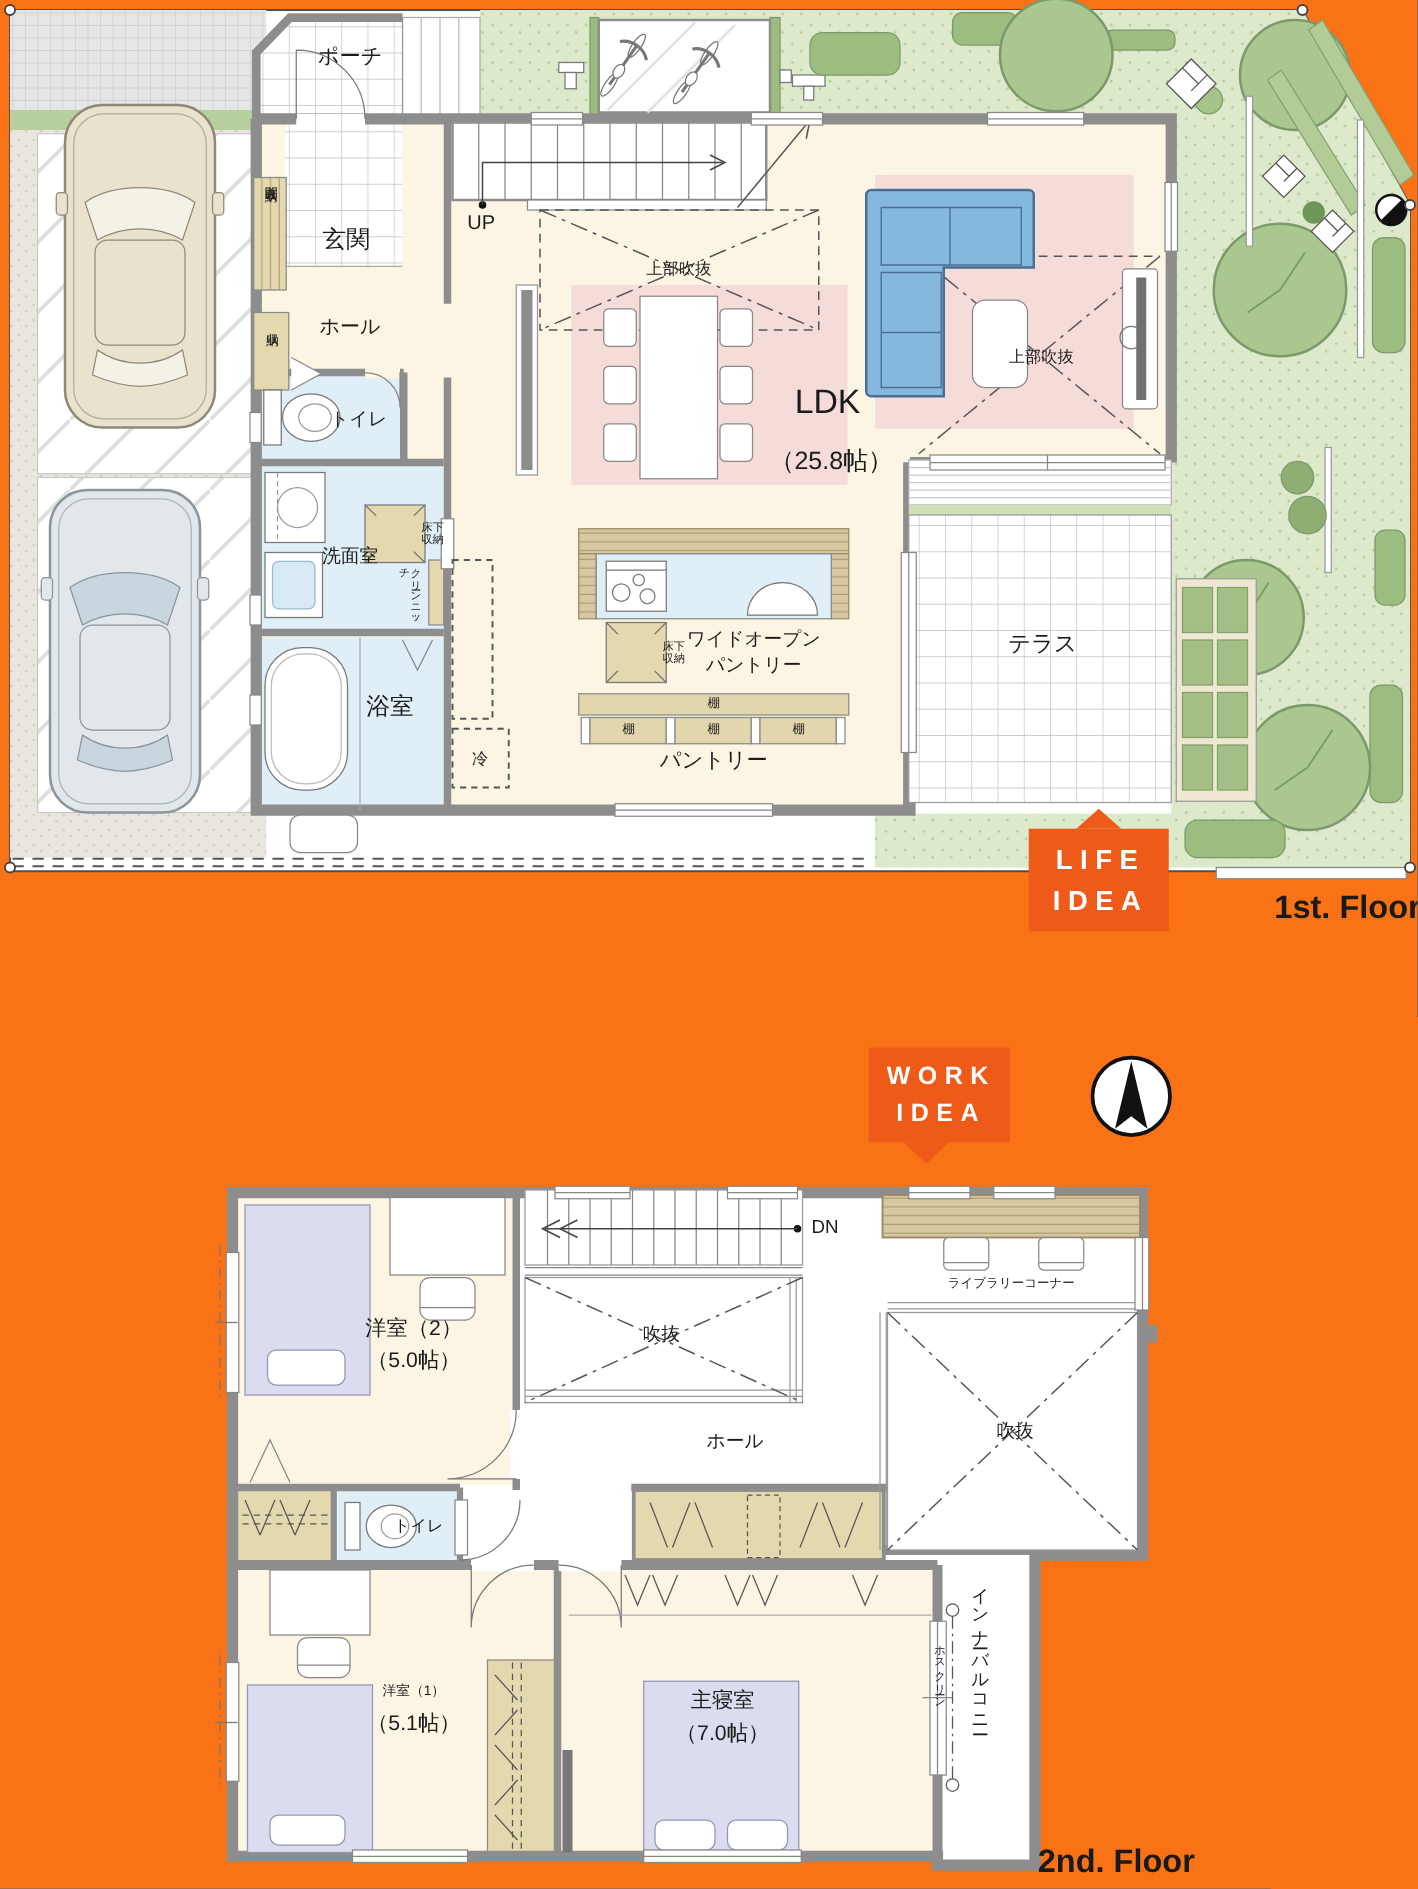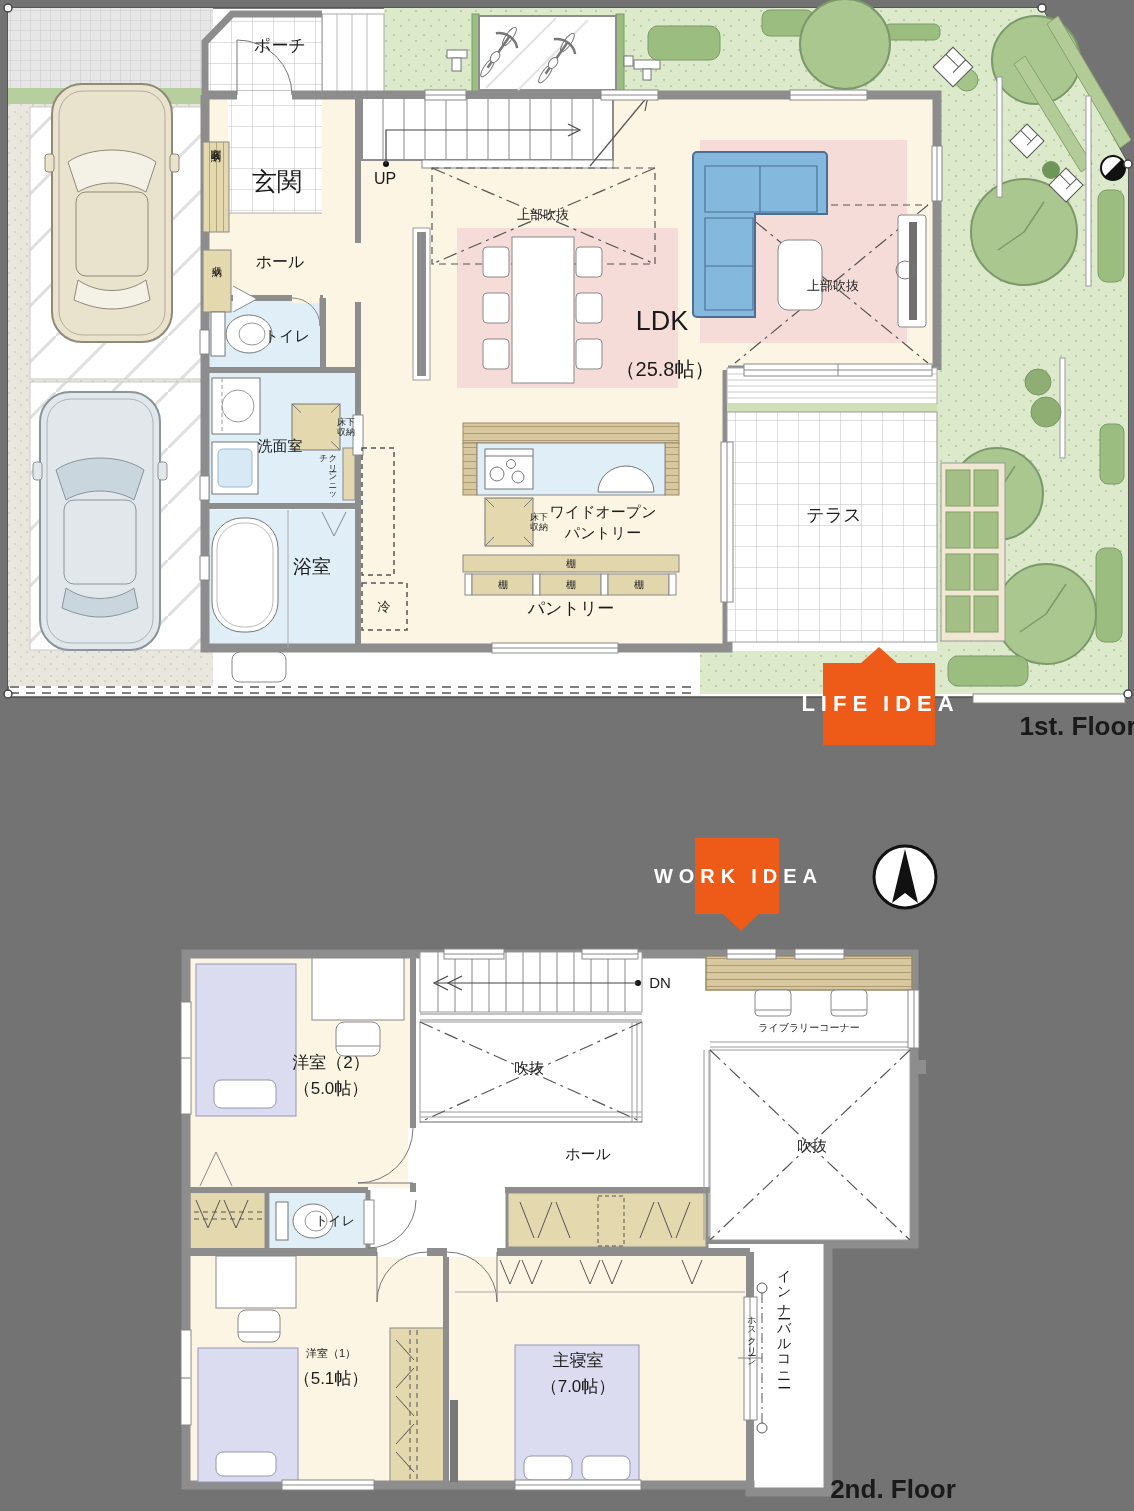--- a/index.html
+++ b/index.html
@@ -1,22 +1,22 @@
 <!DOCTYPE html>
 <html><head>
 <meta charset="utf-8">
 <style>
   html,body{margin:0;padding:0;background:#4a656d;}
-  .canvas{position:relative;width:1134px;height:1511px;background:#737373;overflow:hidden;
+  .canvas{position:relative;width:1134px;height:1511px;background:#f97316;overflow:hidden;
           font-family:"Liberation Sans","DejaVu Sans",sans-serif;color:#1b1b1b;}
   .canvas svg{position:absolute;left:0;top:0;}
   .lbl{position:absolute;transform:translate(-50%,-50%);white-space:nowrap;line-height:1.1;text-align:center;color:#1b1b1b;}
   .wrap{white-space:normal;line-height:1.15;margin-left:30px;}
   .vlbl{position:absolute;transform:translate(-50%,-50%);writing-mode:vertical-rl;letter-spacing:1px;line-height:1.1;color:#1b1b1b;}
-  .badge{position:absolute;background:#ee5a17;color:#fff;display:flex;flex-direction:row;align-items:center;
+  .badge{position:absolute;background:#ee5a17;color:#fff;display:flex;flex-direction:column;align-items:center;
          justify-content:center;font-weight:bold;letter-spacing:6px;gap:7px;}
   .badge span{display:block;text-indent:3px;}
   .tri{position:absolute;width:0;height:0;}
   .tri-up{border-left:18px solid transparent;border-right:18px solid transparent;border-bottom:16px solid #ee5a17;}
   .tri-down{border-left:18px solid transparent;border-right:18px solid transparent;border-top:17px solid #ee5a17;}
   .caption{position:absolute;transform:translate(-50%,-50%);font-size:26px;font-weight:600;color:#1a1a1a;white-space:nowrap;}
 </style>
 </head>
 <body>
 
@@ -519,21 +519,21 @@
   </g>
 </g>
 
 <g>
   <circle cx="905" cy="877" r="31" fill="#ffffff" stroke="#111" stroke-width="3"></circle>
   <polygon points="905,849 892,903 905,893 918,903" fill="#111"></polygon>
 </g>
 </svg>
 
 <div class="lbl" style="left:280px;top:46px;font-size:17px">ポーチ</div>
-<div class="lbl" style="left:277px;top:182px;font-size:25px">玄関</div>
+<div class="lbl" style="left:277px;top:193px;font-size:19px">玄関</div>
 <div class="vlbl" style="left:216px;top:187px;font-size:10px;height:92px">玄関収納</div>
 <div class="vlbl" style="left:217px;top:281px;font-size:10px;height:46px">収納</div>
 <div class="lbl" style="left:280px;top:262px;font-size:16px">ホール</div>
 <div class="lbl" style="left:287px;top:336px;font-size:15px">トイレ</div>
 <div class="lbl" style="left:280px;top:446px;font-size:15px">洗面室</div>
 <div class="lbl wrap" style="left:316px;top:427px;font-size:9px;width:22px">床下収納</div>
 <div class="vlbl" style="left:328px;top:474px;font-size:8.5px;height:52px;letter-spacing:0">クリーンニッチ</div>
 <div class="lbl" style="left:312px;top:567px;font-size:19px">浴室</div>
 <div class="lbl" style="left:385px;top:179px;font-size:16px">UP</div>
 <div class="lbl" style="left:543px;top:215px;font-size:13px">上部吹抜</div>
@@ -566,20 +566,20 @@
 <div class="vlbl" style="left:784px;top:1360px;font-size:14px;height:200px">インナーバルコニー</div>
 <div class="vlbl" style="left:751px;top:1360px;font-size:9px;height:100px;letter-spacing:0">ホスクリーン</div>
 
 <div class="tri tri-up" style="left:861px;top:647px"></div>
 <div class="badge" style="left:823px;top:663px;width:112px;height:82px;font-size:22px">
   <span>LIFE</span>
   <span>IDEA</span>
 </div>
 <div class="caption" style="left:1078px;top:726px">1st. Floor</div>
 
-<div class="badge" style="left:695px;top:838px;width:84px;height:76px;font-size:20px">
+<div class="badge" style="left:695px;top:838px;width:113px;height:76px;font-size:20px">
   <span>WORK</span>
   <span>IDEA</span>
 </div>
 <div class="tri tri-down" style="left:723px;top:914px"></div>
 <div class="caption" style="left:893px;top:1489px">2nd. Floor</div>
 
 </div>
 
 </body></html>

